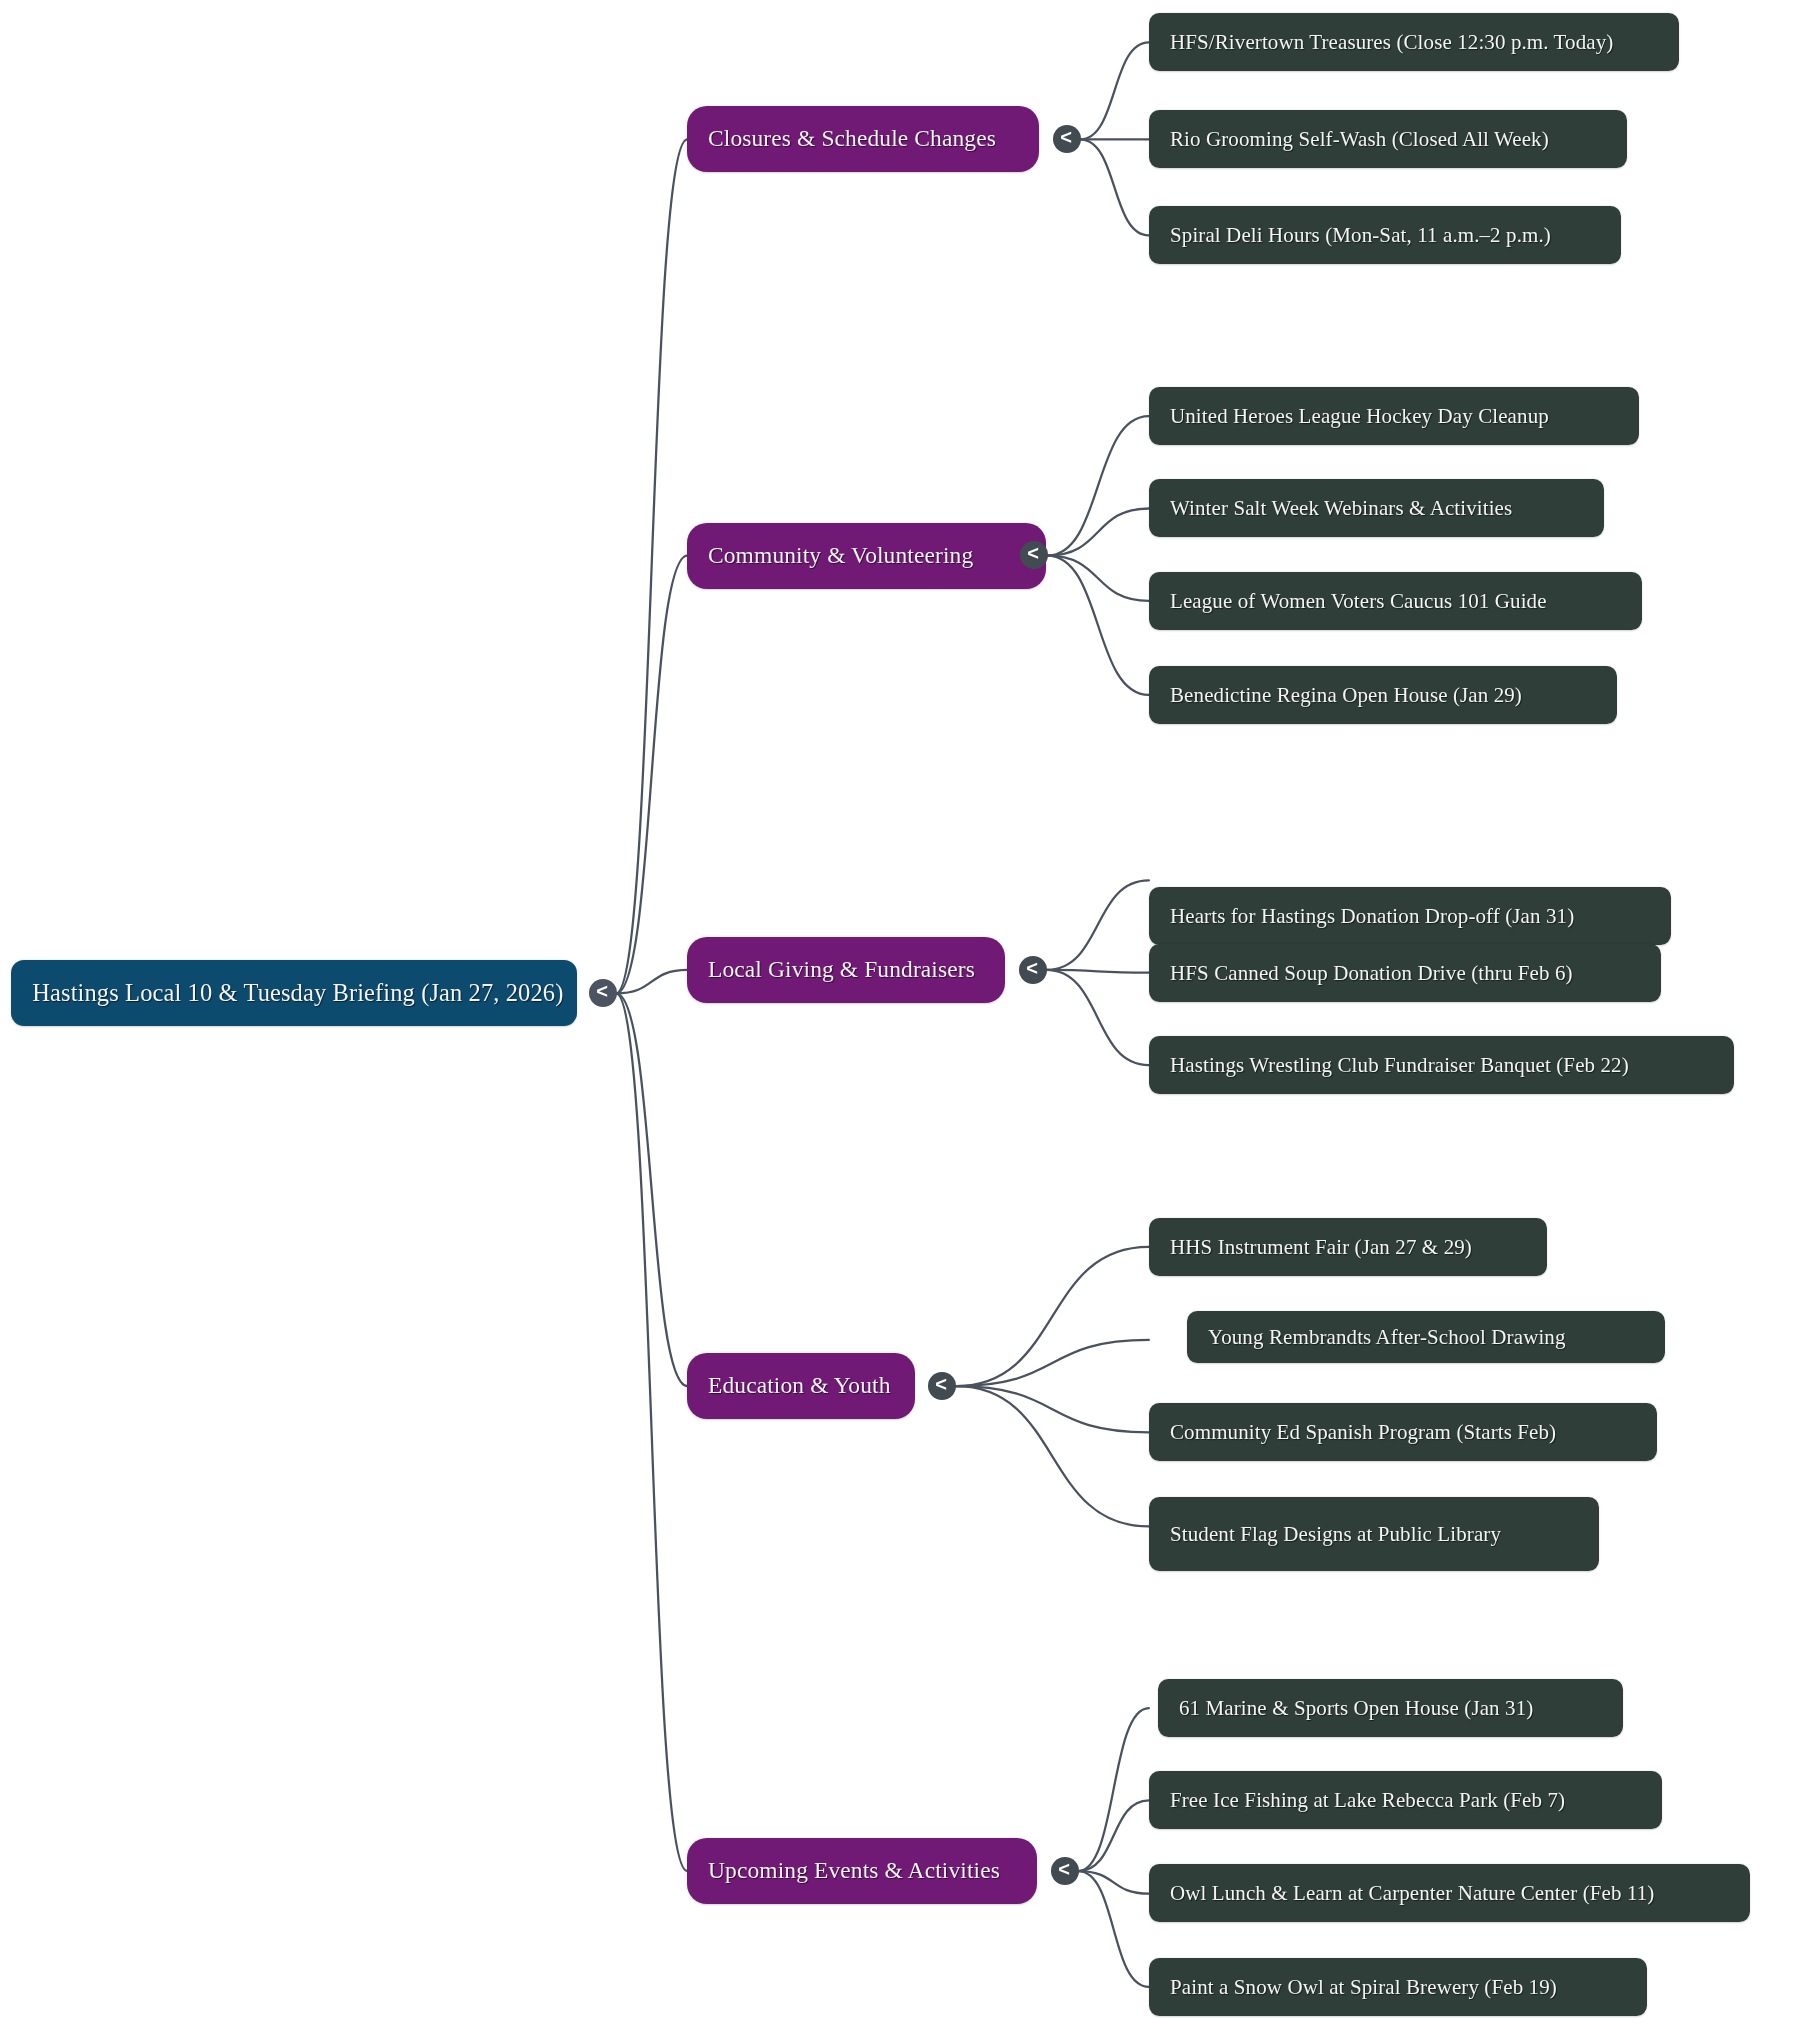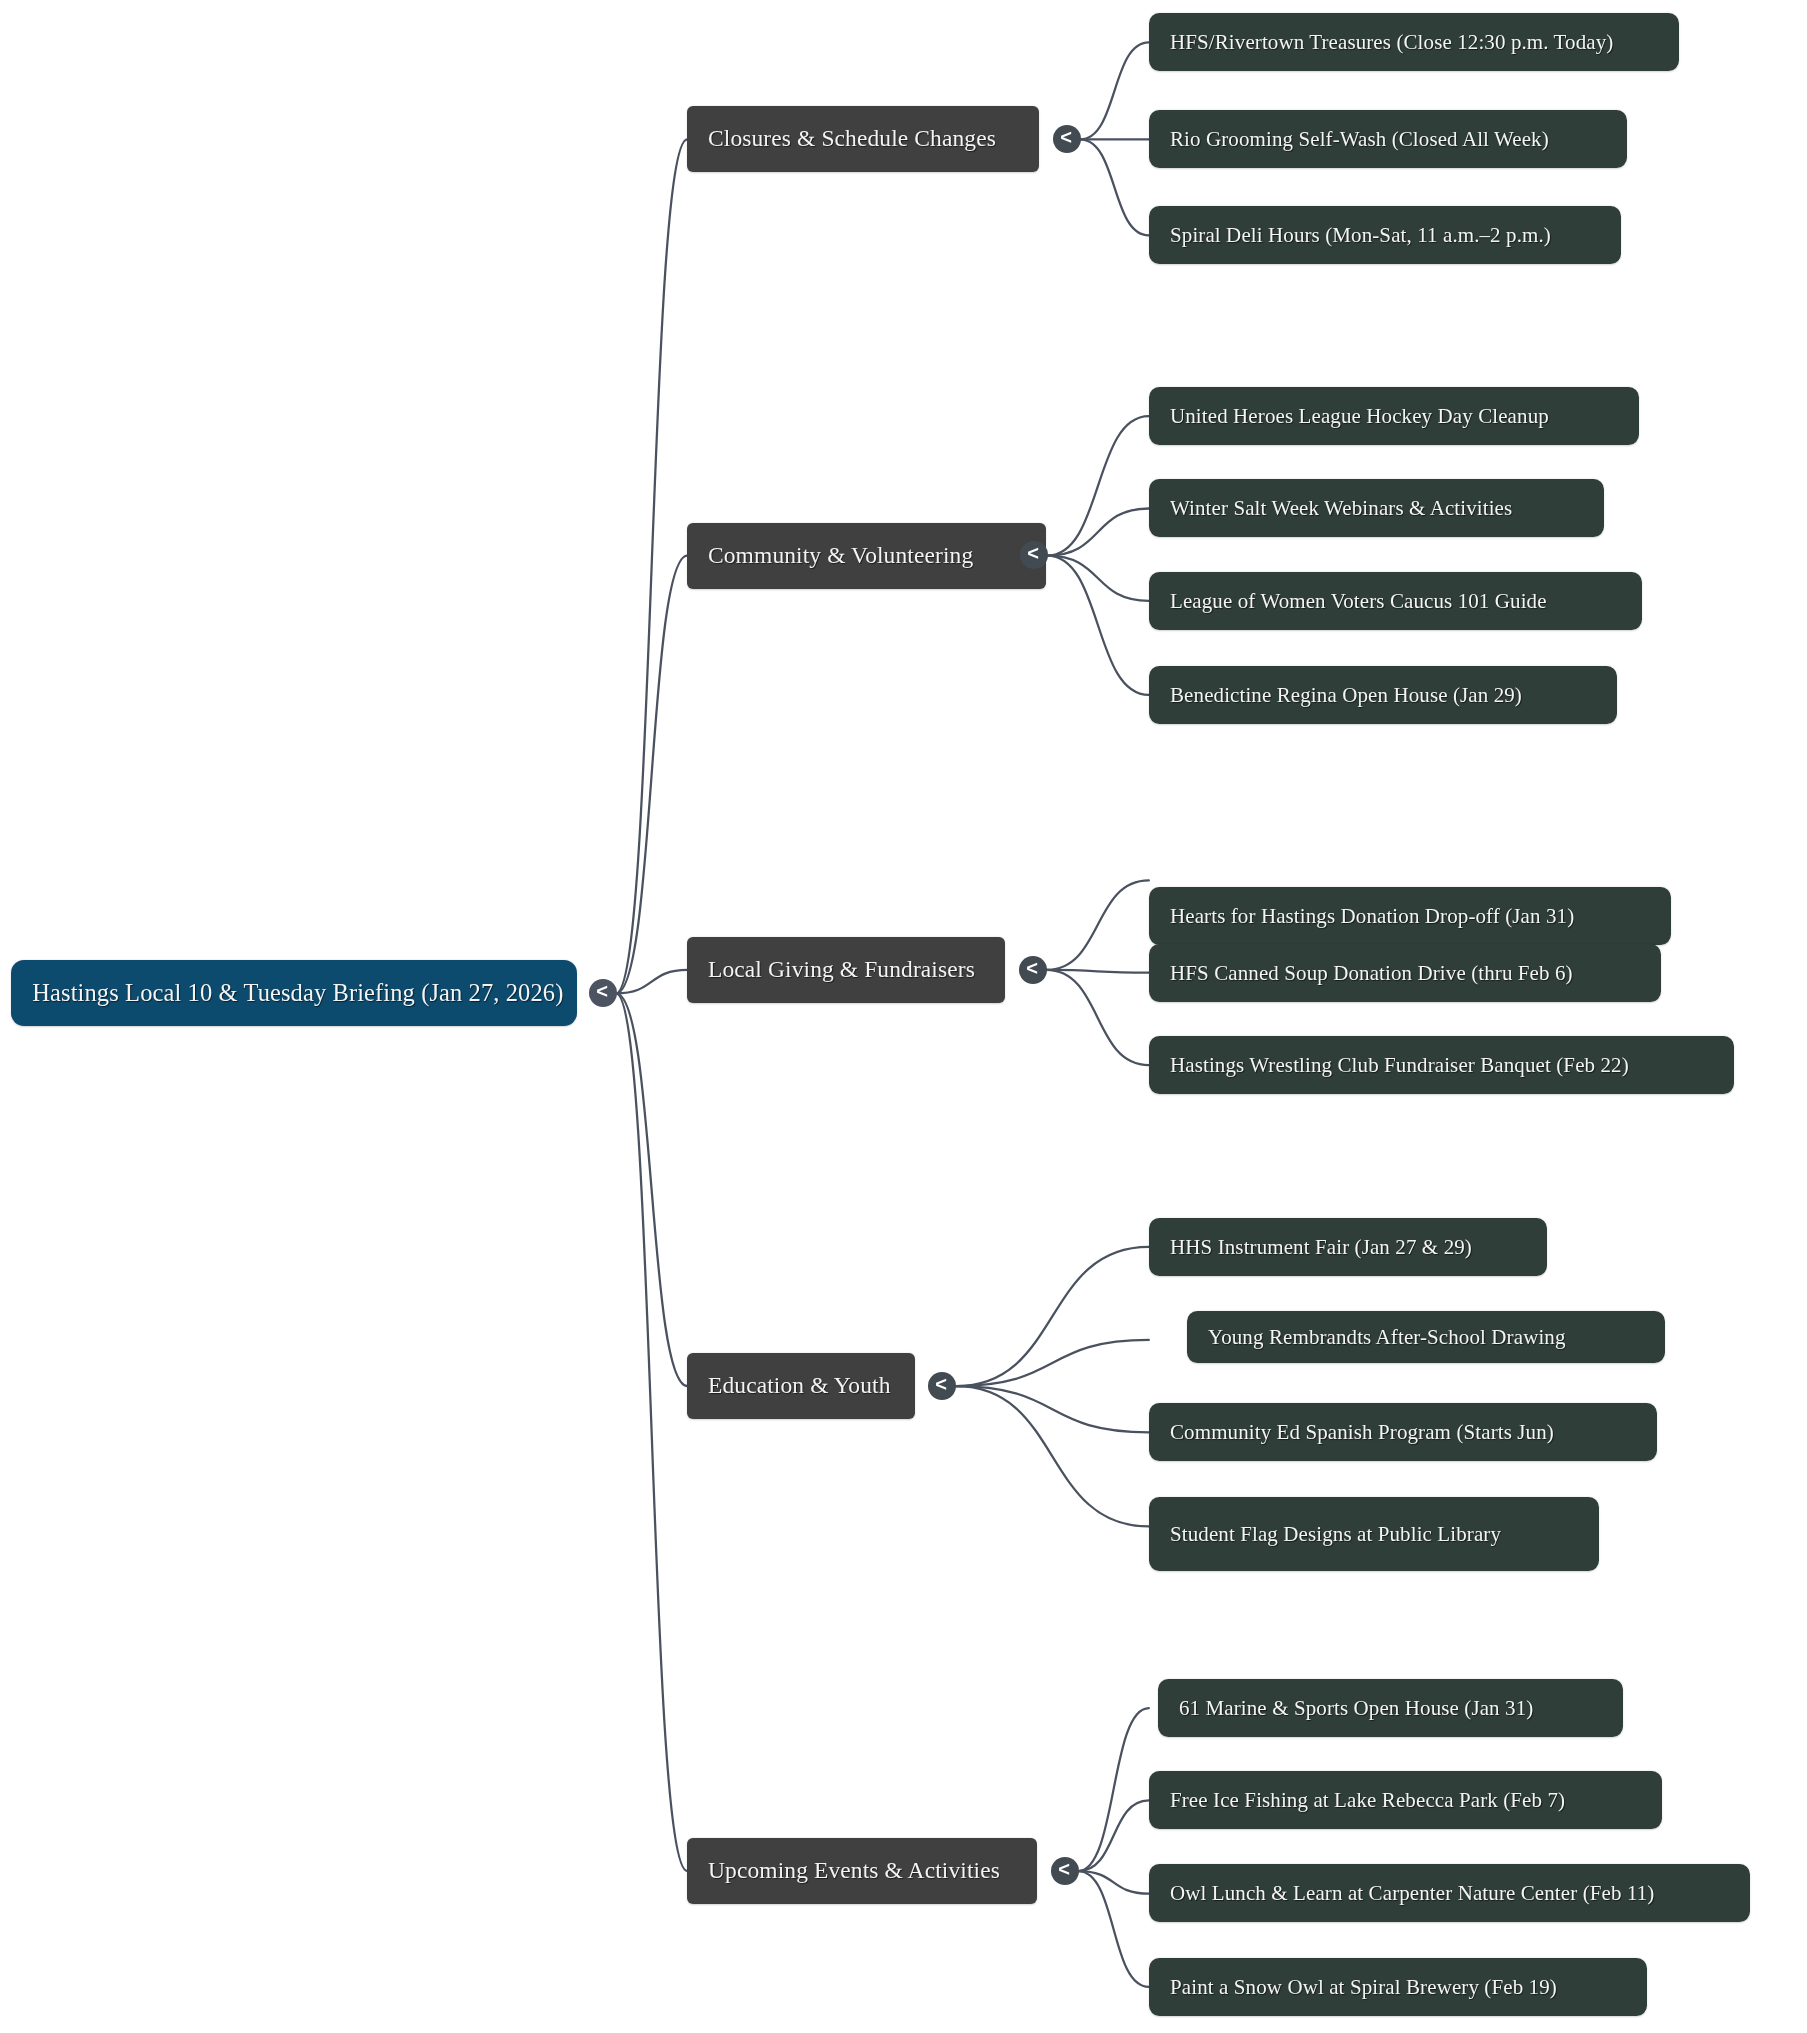--- a/index.html
+++ b/index.html
@@ -36,23 +36,23 @@
     text-shadow: 0.9px 0.9px 0.9px rgba(0,0,0,0.55);
     box-shadow: 0 0.9px 1.9px rgba(0,0,0,0.18);
   }
   .node.root {
     background: #0c4a6e;
     font-size: 24.5px;
     height: 66px;
     border-radius: 13px;
   }
   .node.branch {
-    background: #404040;
+    background: #701a75;
     height: 66px;
-    border-radius: 6px;
+    border-radius: 20px;
     text-align: center;
   }
   .node.leaf {
     background: #2f3e38;
     height: 58px;
     border-radius: 10.4px;
     font-size: 21px;
   }
   .collapse-marker {
     position: absolute;
@@ -165,21 +165,21 @@
       <div class="collapse-marker branch-marker" style="left: 928px; top: 1372px;">
         <span>&lt;</span>
       </div>
       <div class="node leaf" style="left: 1149px; top: 1218px; width: 398px; height: 58px;">
         <span>HHS Instrument Fair (Jan 27 &amp; 29)</span>
       </div>
       <div class="node leaf" style="left: 1187px; top: 1311px; width: 478px; height: 52px;">
         <span>Young Rembrandts After-School Drawing</span>
       </div>
       <div class="node leaf" style="left: 1149px; top: 1403px; width: 508px; height: 58px;">
-        <span>Community Ed Spanish Program (Starts Jun)</span>
+        <span>Community Ed Spanish Program (Starts Feb)</span>
       </div>
       <div class="node leaf" style="left: 1149px; top: 1497px; width: 450px; height: 74px;">
         <span>Student Flag Designs at Public Library</span>
       </div>
       <div class="node branch" style="left: 687px; top: 1838px; width: 350px; height: 66px;">
         <span>Upcoming Events &amp; Activities</span>
       </div>
       <div class="collapse-marker branch-marker" style="left: 1051px; top: 1857px;">
         <span>&lt;</span>
       </div>

